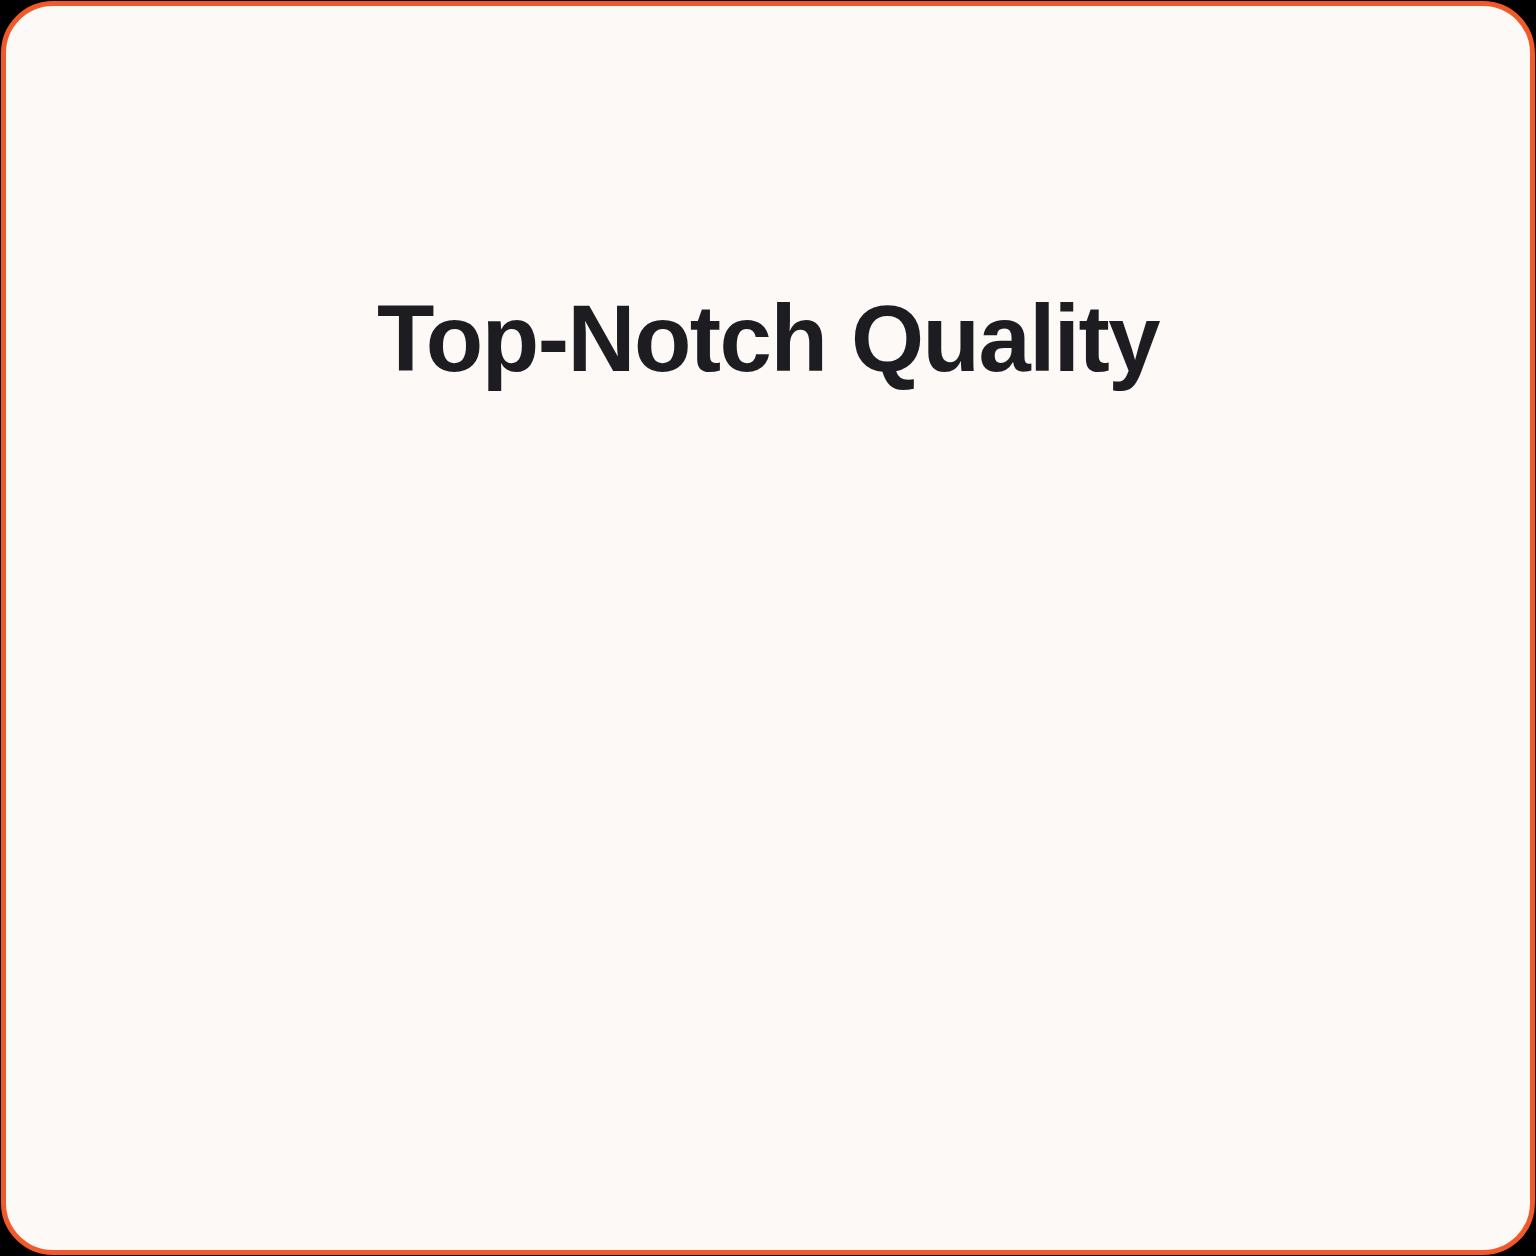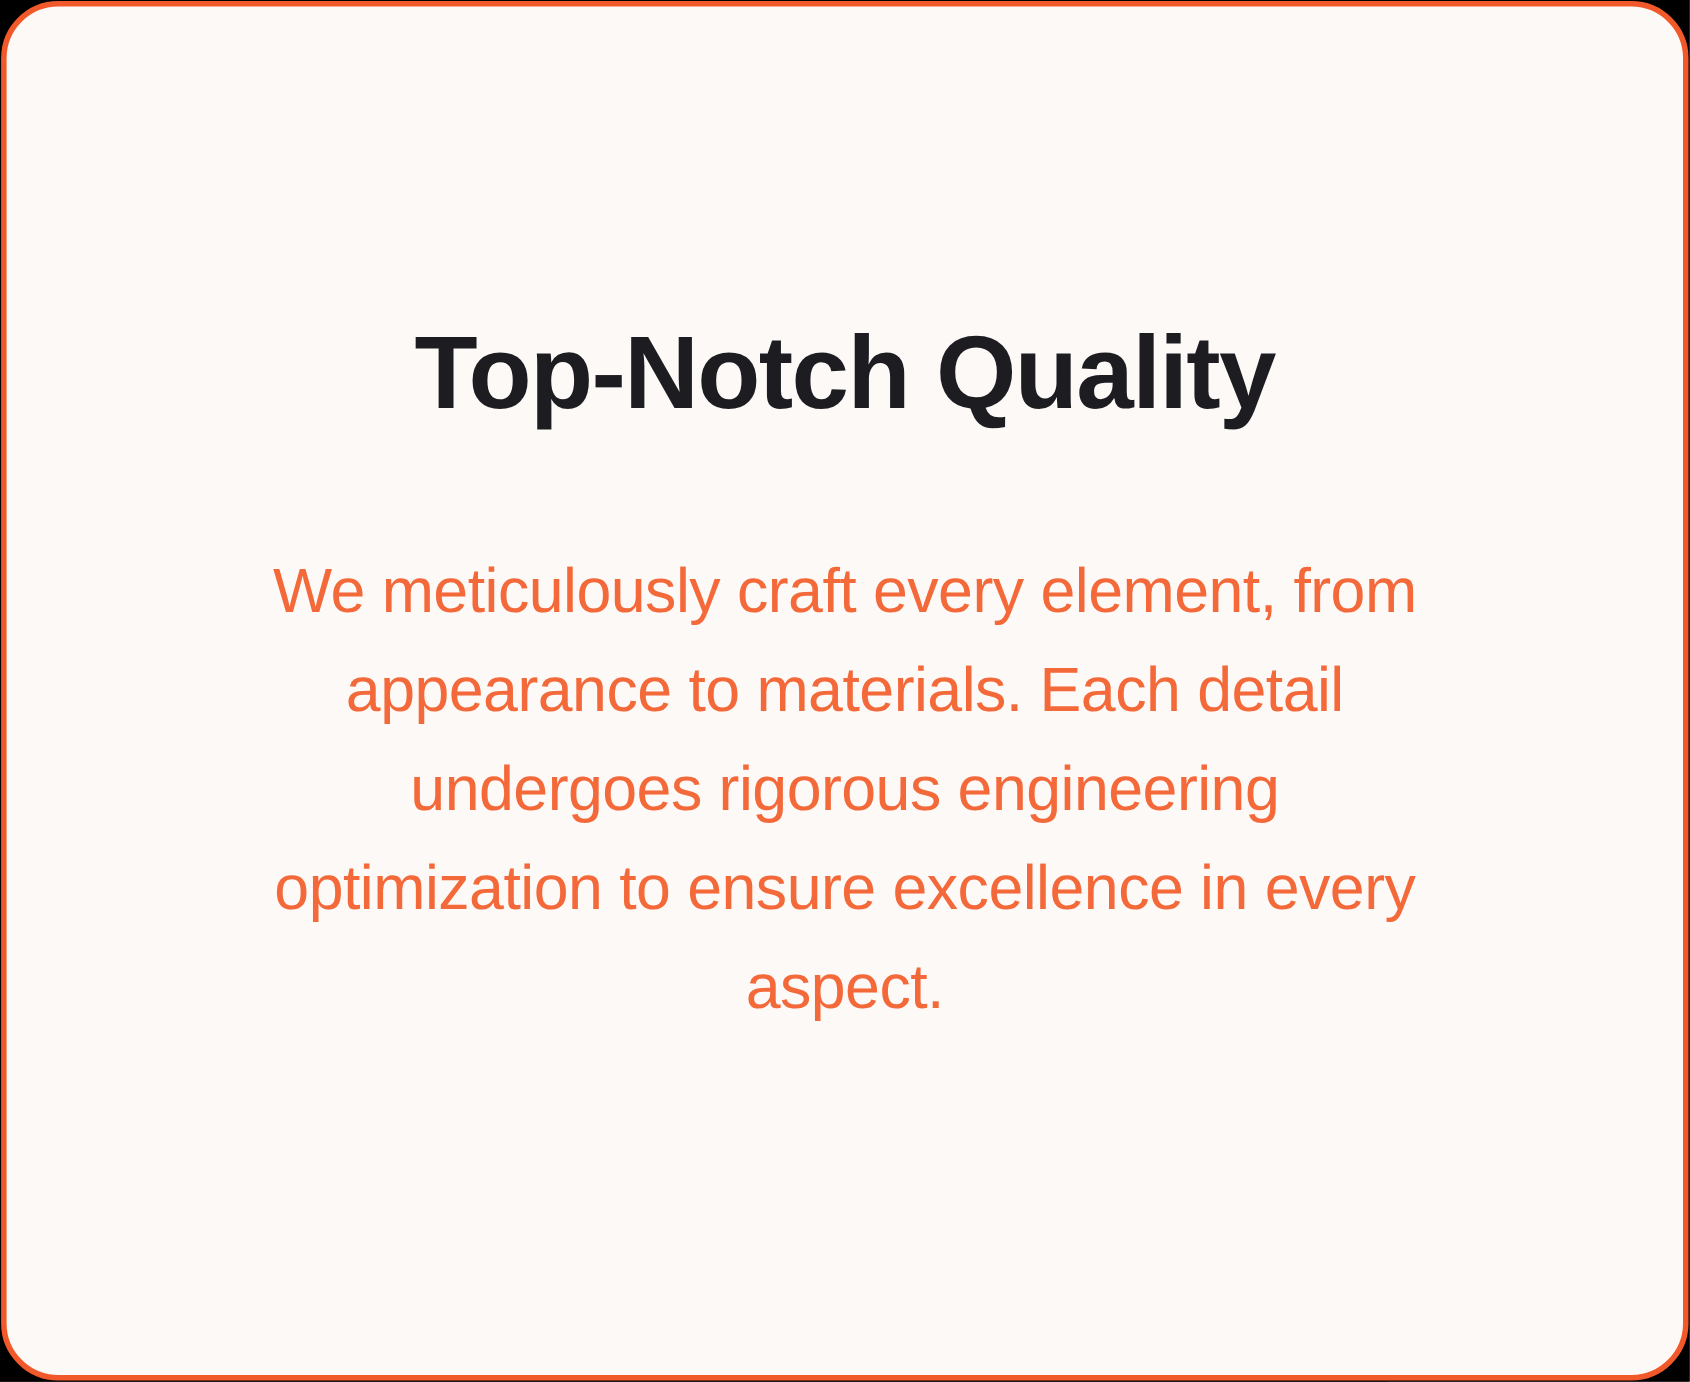--- a/index.html
+++ b/index.html
@@ -79,25 +79,18 @@
 <body style="background: rgb(0, 0, 0);">
 
 <div id="frame" style="background: rgb(0, 0, 0);">
 
   <section id="quality-card" style="background: rgb(253, 249, 247); border-color: rgb(241, 89, 42);">
 
     <div id="card-inner">
 
       <h1 id="card-title" style="color: rgb(28, 28, 33);">Top-Notch Quality</h1>
 
-      <p id="card-body" style="color: rgb(244, 105, 58);">
-        <span class="body-line">We meticulously craft every element, from</span>
-        <span class="body-line">appearance to materials. Each detail</span>
-        <span class="body-line">undergoes rigorous engineering</span>
-        <span class="body-line">optimization to ensure excellence in every</span>
-        <span class="body-line">aspect.</span>
-      </p>
 
     </div>
 
   </section>
 
 </div>
 
 </body></html>

